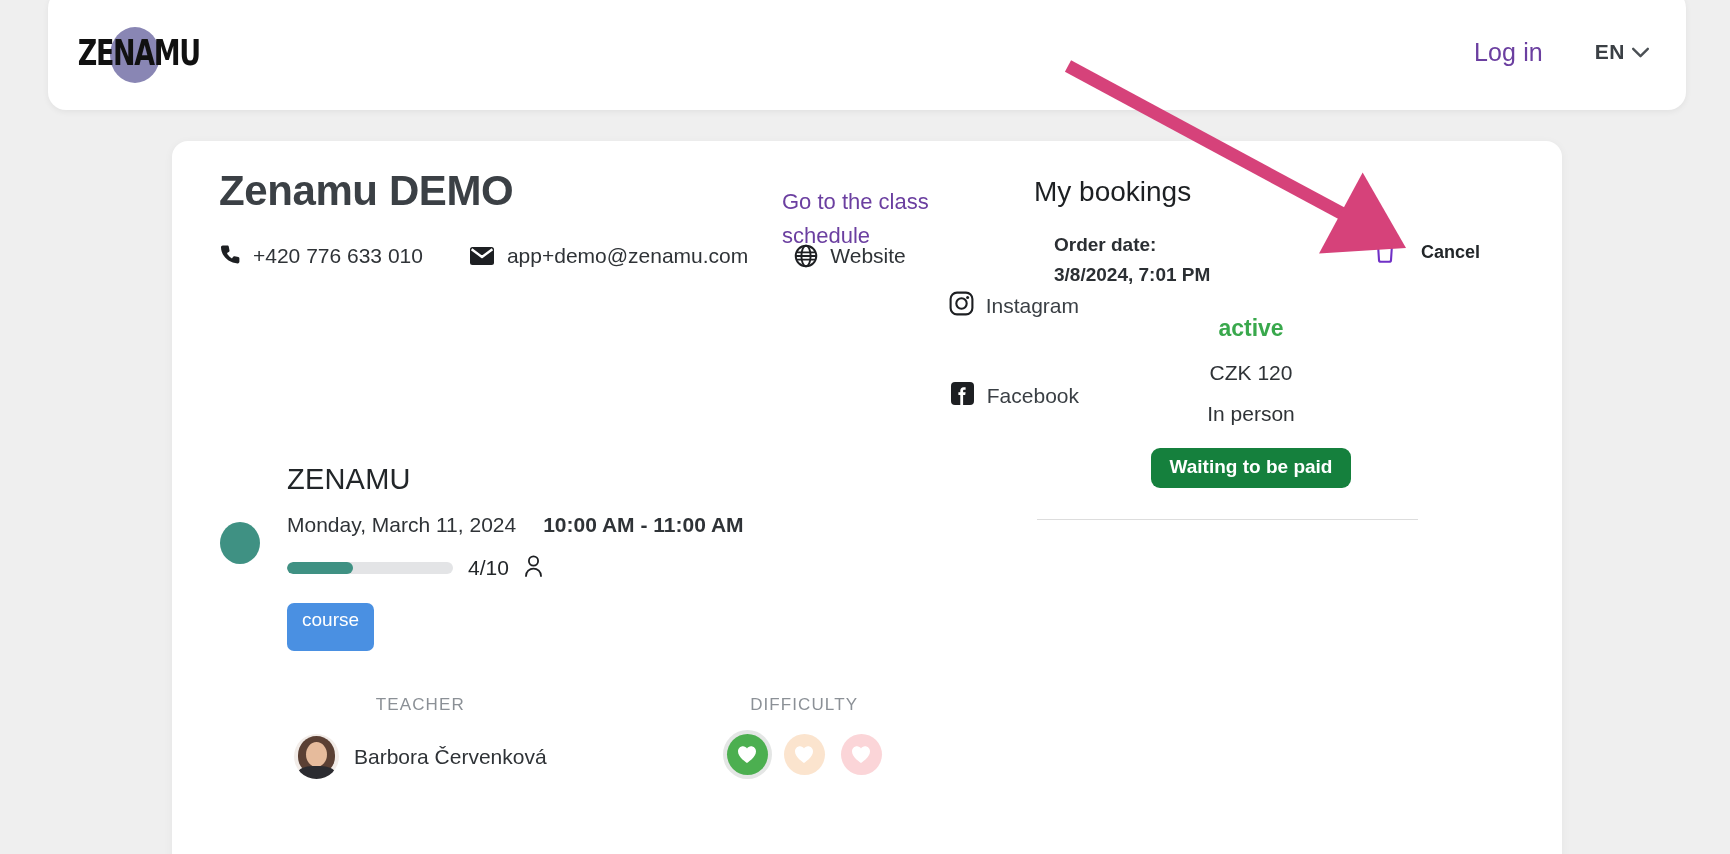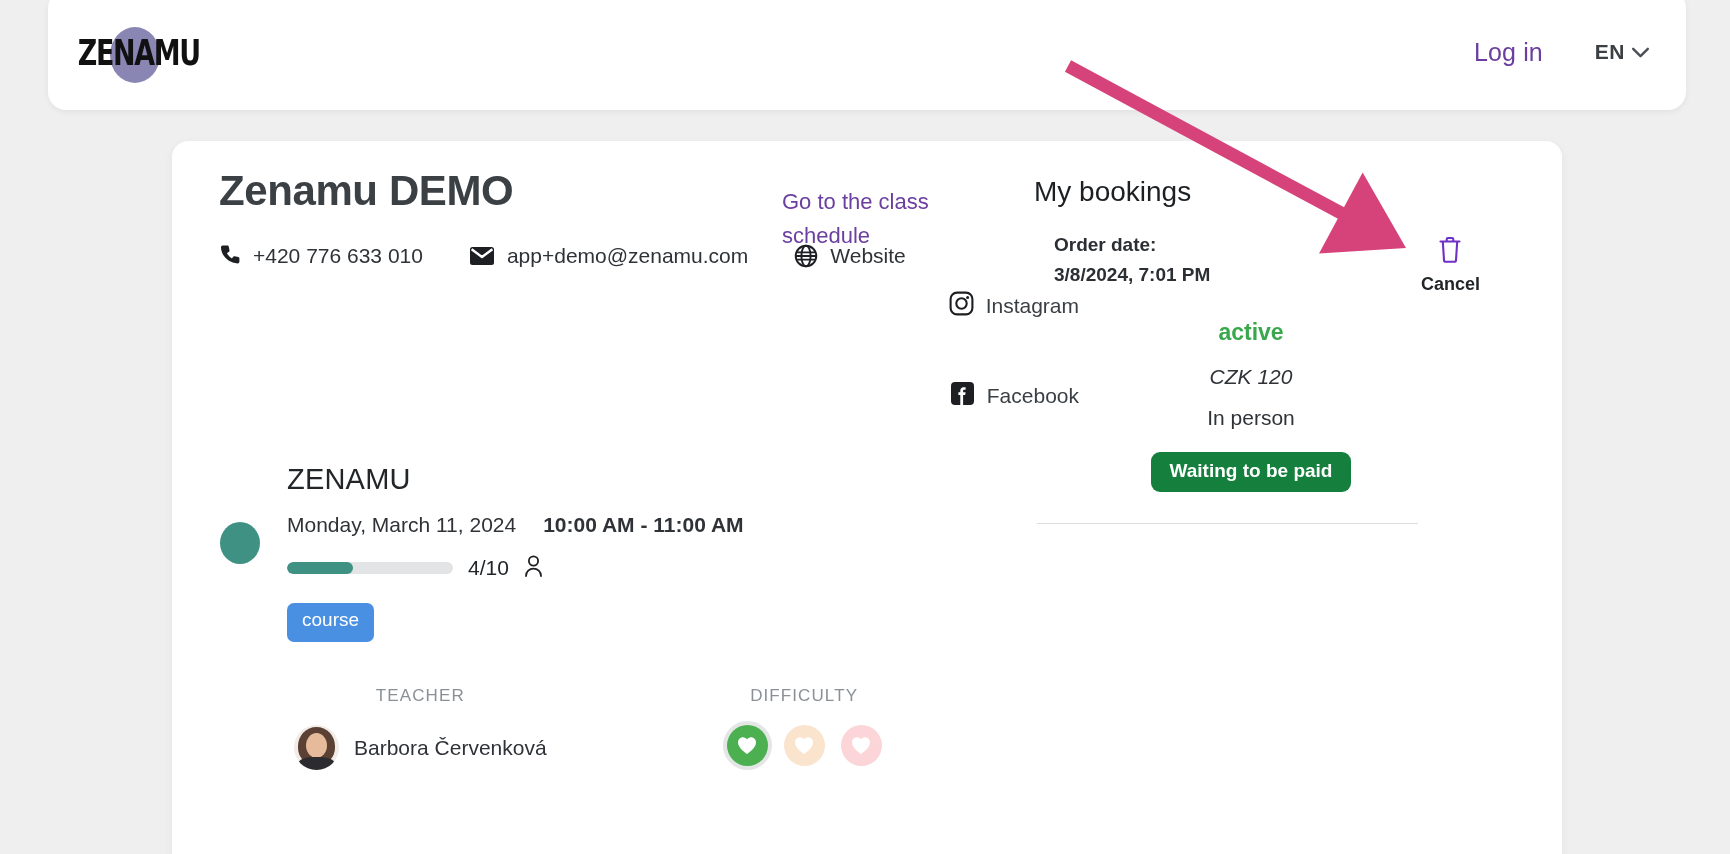--- a/index.html
+++ b/index.html
@@ -204,21 +204,21 @@
     font-size: 21px;
     color: #222629;
     font-weight: 400;
   }
   .badge-course {
     display: inline-block;
     margin-top: 22px;
     background: #4a90e2;
     color: #ffffff;
     font-size: 19px;
-    padding: 6px 15px 11px;
+    padding: 6px 15px 20px;
     border-radius: 7px;
     cursor: pointer;
   }
 
   .meta-row {
     display: flex;
     margin-top: 44px;
     padding-left: 75px;
     gap: 180px;
   }
@@ -301,44 +301,44 @@
     padding-right: 44px;
   }
   .order-date {
     font-size: 19px;
     font-weight: 700;
     color: #2b2f33;
     line-height: 1.6;
     padding-left: 20px;
   }
   .cancel-box {
-    display: flex; flex-direction: column;
-    align-items: center;
-    cursor: pointer;
-    gap: 6px;
+    display: flex; flex-direction: row;
+    align-items: center;
+    cursor: pointer;
+    gap: 24px;
     padding-top: 6px;
   }
   .cancel-label {
     font-size: 18px;
     font-weight: 700;
     color: #222629;
   }
   .status-stack {
     margin-top: 24px;
     display: flex;
     flex-direction: column;
     align-items: center;
     padding-right: 56px;
   }
   .status-active {
     font-size: 23px;
     font-weight: 700;
     color: #39a84c;
   }
-  .price { margin-top: 19px; font-size: 21px; color: #2f3337; font-style: italic; }
+  .price { margin-top: 19px; font-size: 21px; color: #2f3337; }
   .mode { margin-top: 17px; font-size: 21px; color: #2f3337; }
   .badge-wait {
     margin-top: 22px;
     background: #15803d;
     color: #ffffff;
     font-size: 19px;
     font-weight: 700;
     padding: 8px 19px 10px;
     border-radius: 9px;
   }

